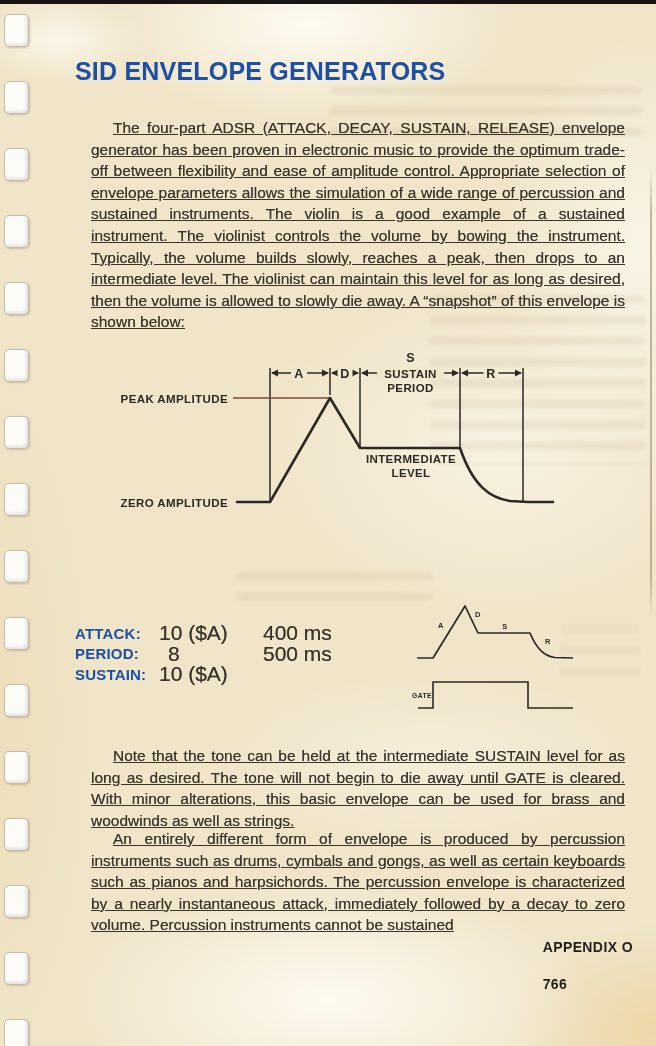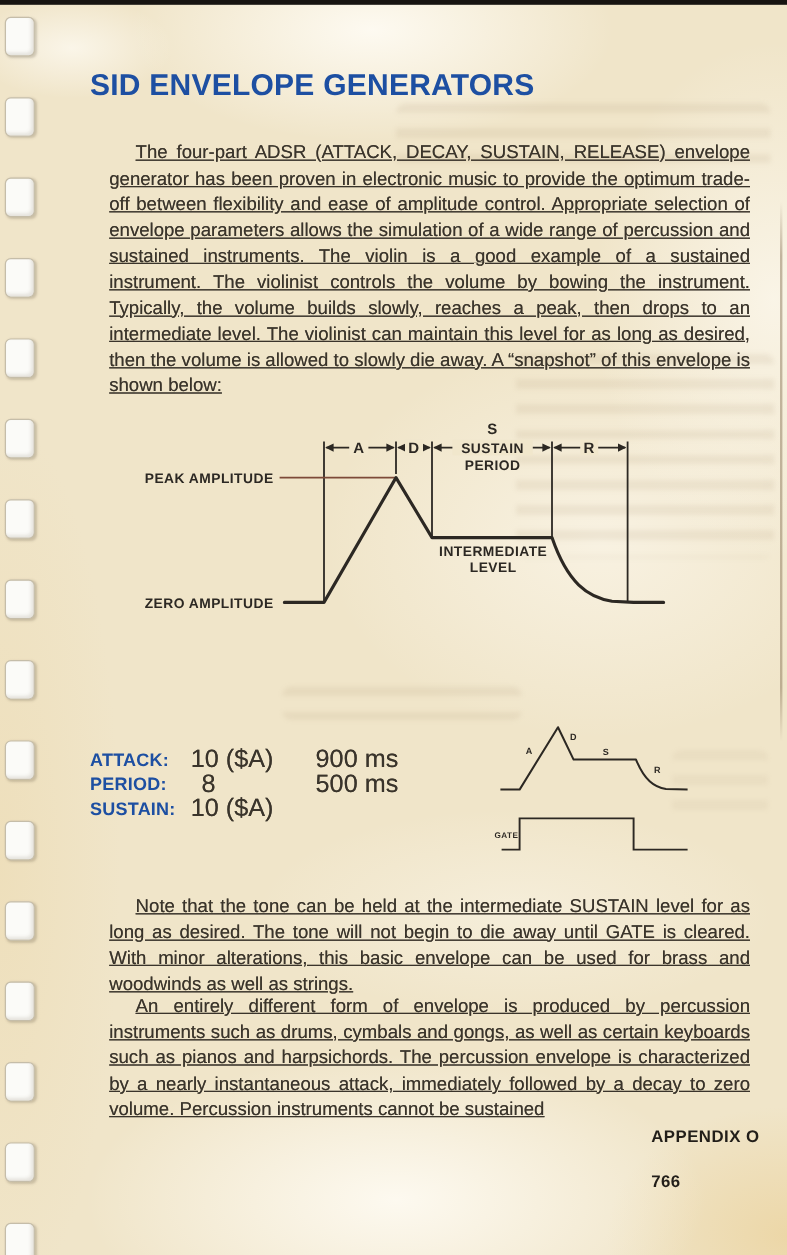--- a/index.html
+++ b/index.html
@@ -141,21 +141,21 @@
     <text class="dg-text" x="133" y="158.5" font-size="11.5" text-anchor="end">ZERO AMPLITUDE</text>
     <text class="dg-text" x="316" y="115" font-size="11.5" text-anchor="middle">INTERMEDIATE</text>
     <text class="dg-text" x="316" y="129" font-size="11.5" text-anchor="middle">LEVEL</text>
   </svg>
 
 
   <div class="rates">
     <div class="rrow">
       <span class="rlabel">ATTACK:</span>
       <span class="rvalue">10 ($A)</span>
-      <span class="rtime">900 ms</span>
+      <span class="rtime">400 ms</span>
     </div>
     <div class="rrow">
       <span class="rlabel">PERIOD:</span>
       <span class="rvalue">8</span>
       <span class="rtime">500 ms</span>
     </div>
     <div class="rrow">
       <span class="rlabel">SUSTAIN:</span>
       <span class="rvalue">10 ($A)</span>
       <span class="rtime"></span>

